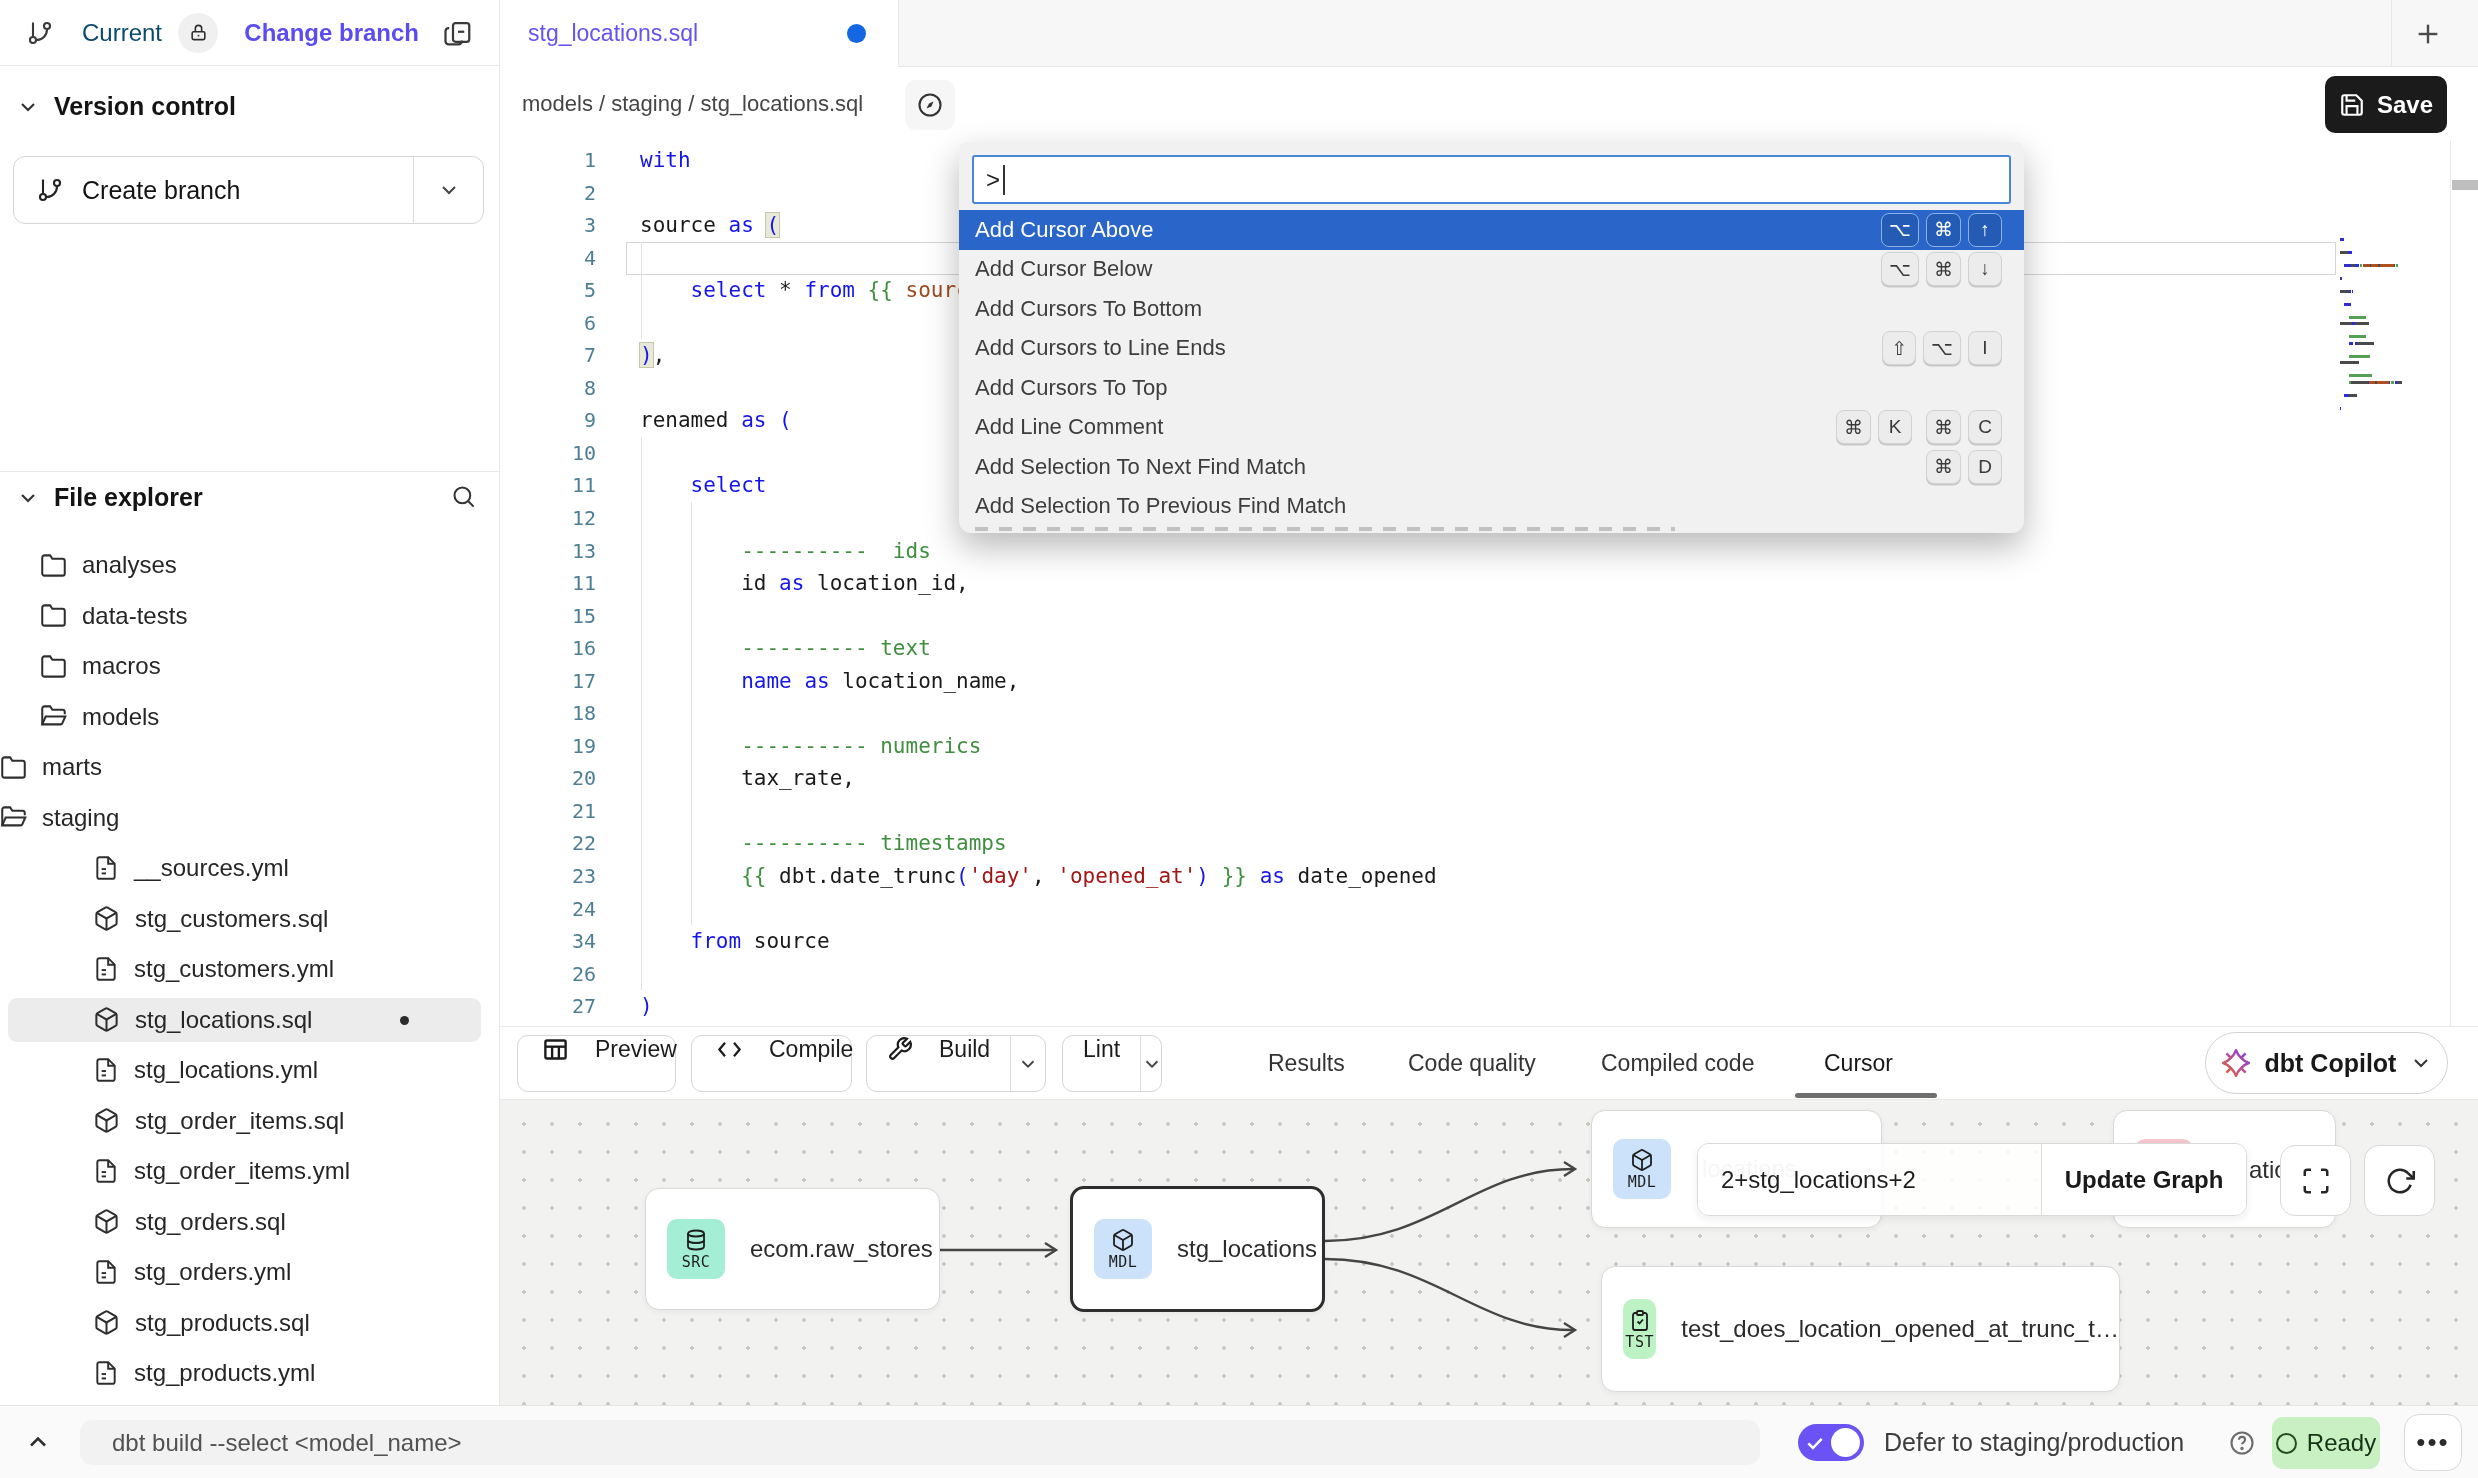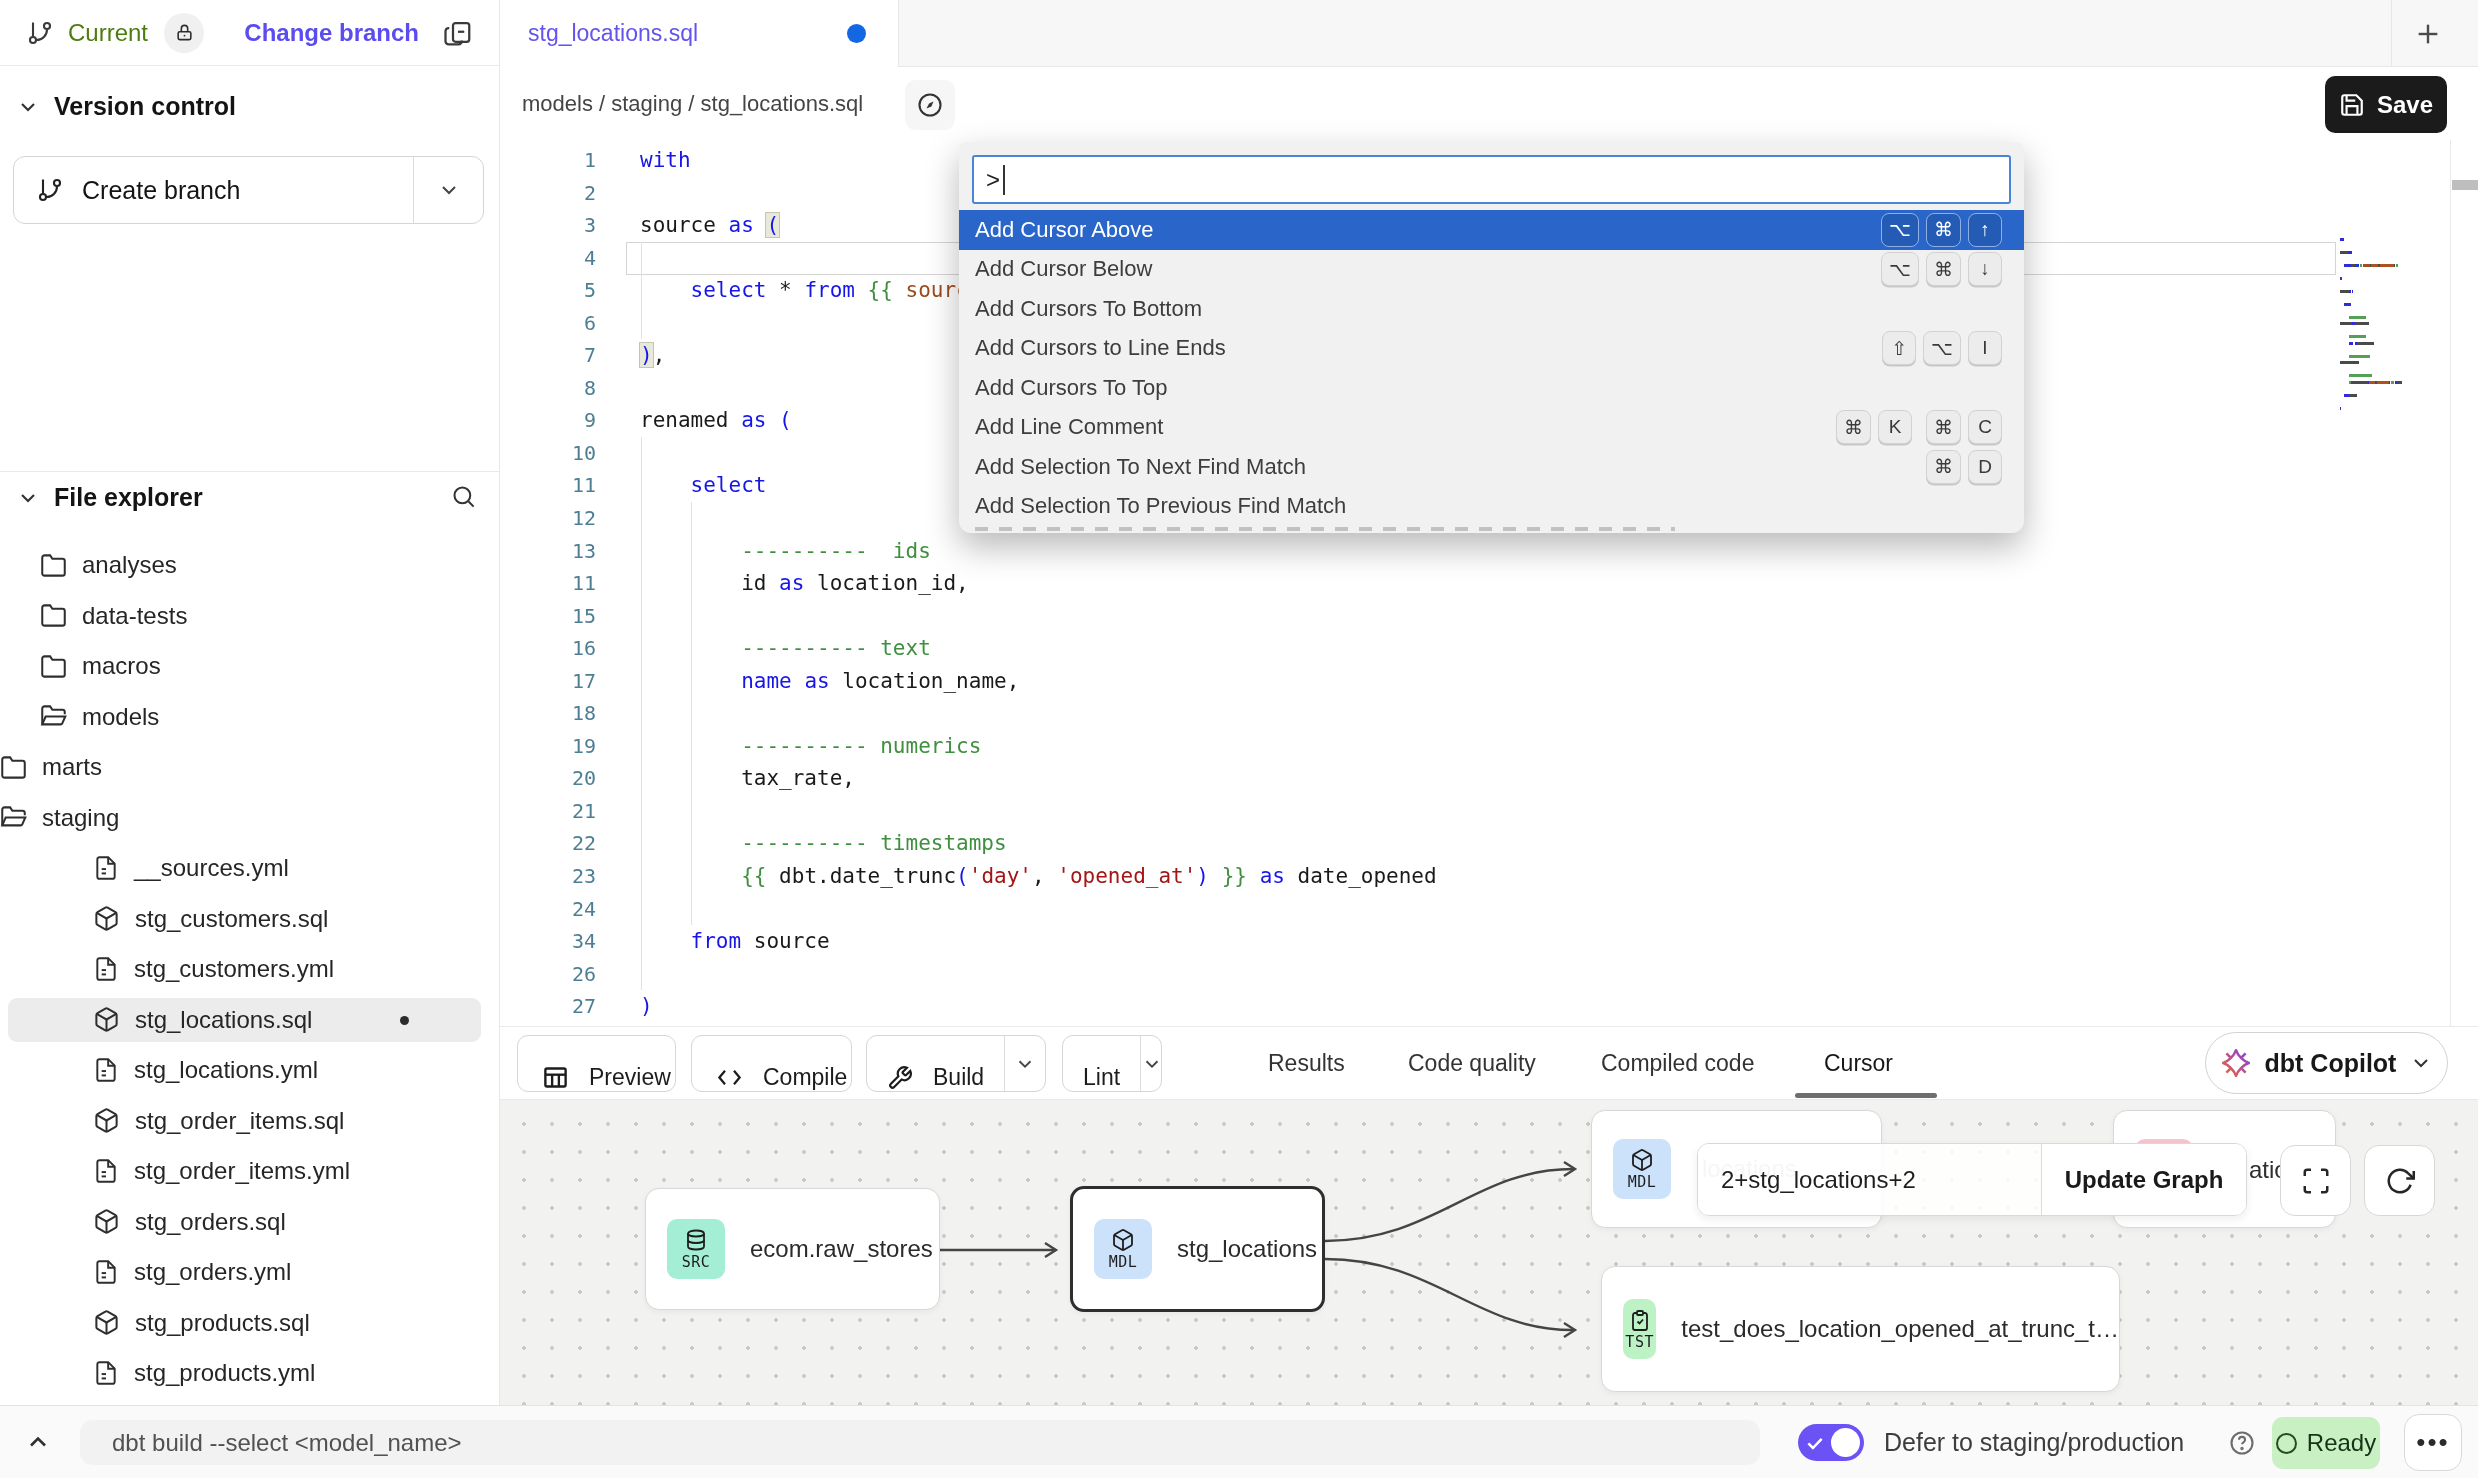--- a/index.html
+++ b/index.html
@@ -6,21 +6,21 @@
   html,body{width:2478px;height:1478px;background:#fff}
   #app{position:relative;width:2478px;height:1478px;overflow:hidden;
        font-family:"Liberation Sans",sans-serif;color:#1f1f1f}
   svg{display:block}
   .ico{display:inline-flex;align-items:center;justify-content:center;flex:none}
 
   
   #sidebar{position:absolute;left:0;top:0;width:500px;height:1405px;background:#fff;border-right:1px solid #e7e7e7}
   #titlebar{position:absolute;left:0;top:0;width:100%;height:66px;border-bottom:1px solid #e9e9e9;
             display:flex;align-items:center;padding:0 26px}
-  #titlebar .cur{font-size:24px;color:#4d7c0f;margin-left:14px}
+  #titlebar .cur{font-size:24px;color:#0c4a6e;margin-left:28px}
   .lockchip{width:40px;height:40px;border-radius:50%;background:#f0f0f0;margin-left:16px;
             display:flex;align-items:center;justify-content:center;color:#2d2d2d}
   .changebranch{margin-left:auto;font-size:24px;font-weight:600;color:#5b4cf0;cursor:pointer}
   .copyic{margin-left:24px;color:#3a3a3a}
 
   .sechead{position:absolute;left:16px;display:flex;align-items:center;gap:14px;color:#141414}
   .sechead .t{font-size:25px;font-weight:700}
   #vc-head{top:92px}
   #fe-head{top:483px}
   #fe-search{position:absolute;right:22px;top:483px;color:#333}
@@ -89,21 +89,21 @@
   .key{min-width:34px;height:34px;padding:0 7px;border-radius:8px;background:#ececec;border:1px solid #d2d2d2;
        box-shadow:0 1.5px 0 #c7c7c7;display:flex;align-items:center;justify-content:center;font-size:19px;color:#3a3a3a}
   .prow.sel .key{background:#235bb5;border-color:#8fb0e4;box-shadow:none;color:#fff}
   #pal-sliver{position:absolute;left:16px;top:385px;width:700px;height:4px;opacity:.55;
               background:repeating-linear-gradient(90deg,#9a9a9a 0 13px,transparent 13px 24px)}
 
   
   #actionbar{position:absolute;left:0;top:1027px;width:100%;height:73px;background:#fff;border-bottom:1px solid #e9e9e9}
   .abtn{position:absolute;top:8px;height:57px;border:1px solid #d6d6d6;border-radius:11px;background:#fff;
         display:flex;align-items:center;cursor:pointer;font-size:23px;color:#1c1c1c}
-  .abtn .part{display:flex;align-items:flex-end;gap:20px;padding:0 24px;height:100%}
+  .abtn .part{display:flex;align-items:flex-start;gap:26px;padding:0 24px;height:100%}
   .abtn .chev{width:52px;height:100%;border-left:1px solid #dcdcdc;display:flex;align-items:center;justify-content:center;color:#444}
   #btn-preview{left:17px;width:159px}
   #btn-compile{left:191px;width:161px}
   #btn-build{left:366px;width:180px}
   #btn-lint{left:562px;width:100px}
   #btn-build .part,#btn-lint .part{padding:0 20px}
   .ptab{position:absolute;top:0;height:73px;display:flex;align-items:center;font-size:23px;color:#333;cursor:pointer}
   #ptab-0{left:768px}#ptab-1{left:908px}#ptab-2{left:1101px}#ptab-3{left:1324px;font-weight:500;color:#171717}
   #tab-underline{position:absolute;left:1295px;top:66px;width:142px;height:5px;background:#6e6e6e;border-radius:3px}
   #copilot{position:absolute;left:1705px;top:5px;width:243px;height:62px;border:1px solid #d2d2d2;border-radius:32px;background:#fff;

